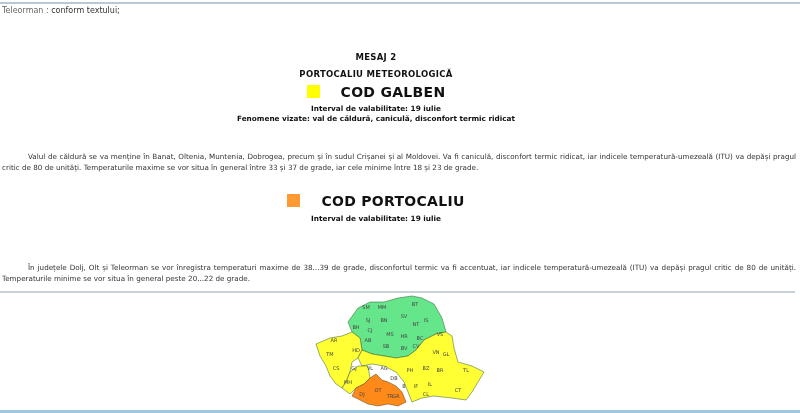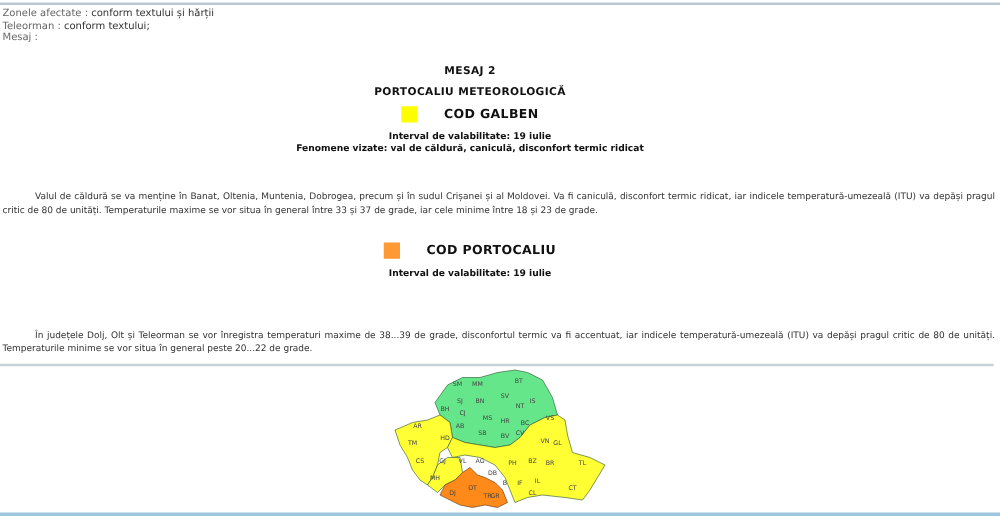--- a/index.html
+++ b/index.html
@@ -7,21 +7,21 @@
       width: 800px; height: 413px; overflow: hidden; position: relative;
       font-family: "DejaVu Sans", sans-serif; color: #222;
     }
     .topline { position: absolute; left: 0; top: 2px; width: 800px; height: 2px; background: #b9c9d3; }
     .meta { position: absolute; left: 2px; top: 6px; font-size: 8px; line-height: 9.5px; color: #555; }
     .meta .lab { color: #666; }
     .meta .val { color: #333; }
     .center { position: absolute; left: 0; width: 752px; text-align: center; }
     .h-mesaj { top: 52px; font-size: 8.5px; font-weight: bold; letter-spacing: 0.3px; color: #111; }
     .h-avert { top: 69px; font-size: 8.5px; font-weight: bold; letter-spacing: 0.3px; color: #111; }
-    .cod { display: inline-flex; align-items: center; gap: 21px; font-size: 10px; font-weight: bold; color: #111; letter-spacing: 0.3px; justify-content: center; }
+    .cod { display: inline-flex; align-items: center; gap: 21px; font-size: 14px; font-weight: bold; color: #111; letter-spacing: 0.3px; justify-content: center; }
     .sq { display: inline-block; width: 13px; height: 13px; }
     .cod-galben { top: 83px; }
     .info-block { font-size: 7.3px; font-weight: bold; line-height: 9.5px; color: #111; }
     .info-galben { top: 104px; }
     .para {
       position: absolute; left: 2px; width: 794px; font-size: 7.2px; line-height: 11px; color: #333;
       text-align: justify; text-indent: 26px;
     }
     .para-1 { top: 151px; }
     .cod-port { top: 192px; }
@@ -31,23 +31,21 @@
     .botline { position: absolute; left: 0; top: 410px; width: 800px; height: 3px; background: #9ec6dc; }
     .map { position: absolute; left: 312px; top: 292px; width: 180px; height: 118px; }
     .map text { font-family: "DejaVu Sans", sans-serif; font-size: 5px; fill: #444; text-anchor: middle; }
   </style>
 </head>
 <body>
 
 <div class="topline"></div>
 
 <div class="meta">
-  <div><span class="lab">Zonele afectate :</span> <span class="val">conform textului și hărții</span></div>
   <div><span class="lab">Teleorman :</span> <span class="val">conform textului;</span></div>
-  <div><span class="lab">Mesaj :</span></div>
 </div>
 
 <div class="center h-mesaj">MESAJ 2</div>
 <div class="center h-avert">PORTOCALIU METEOROLOGICĂ</div>
 
 <div class="center cod-galben">
   <span class="cod">
     <span class="sq" style="background:#ffff00"></span>
     <span>COD GALBEN</span>
   </span>

